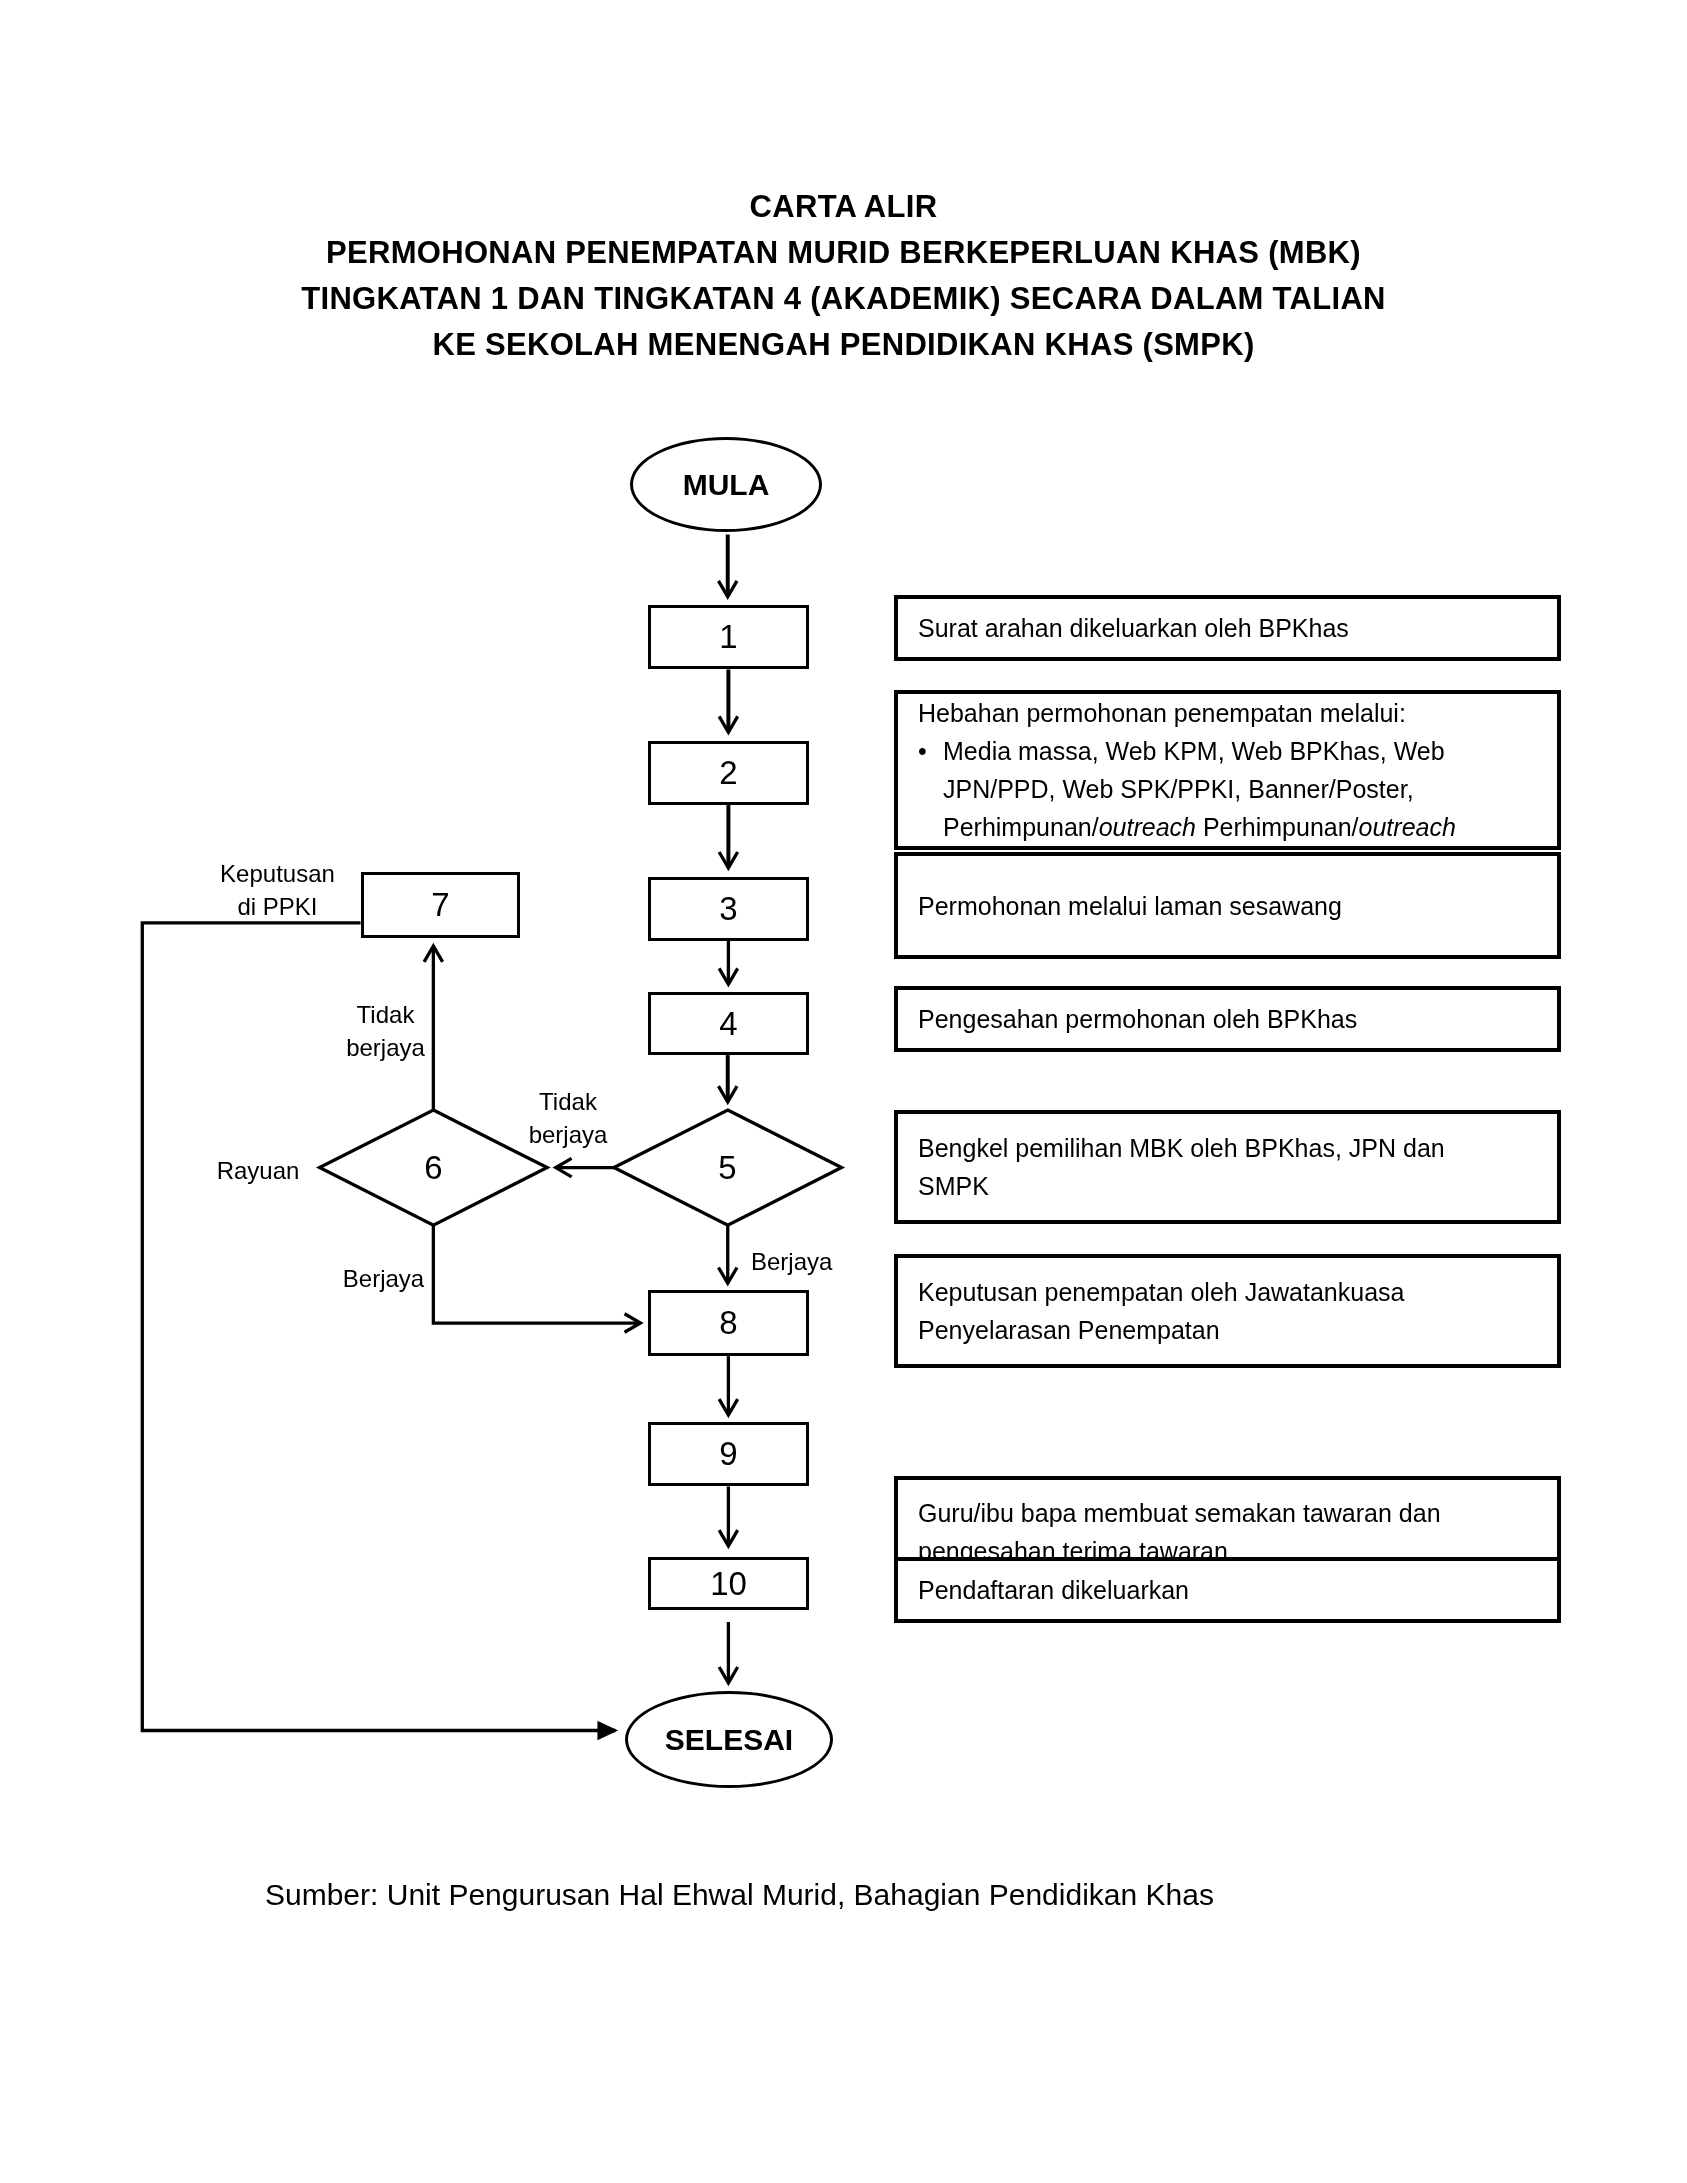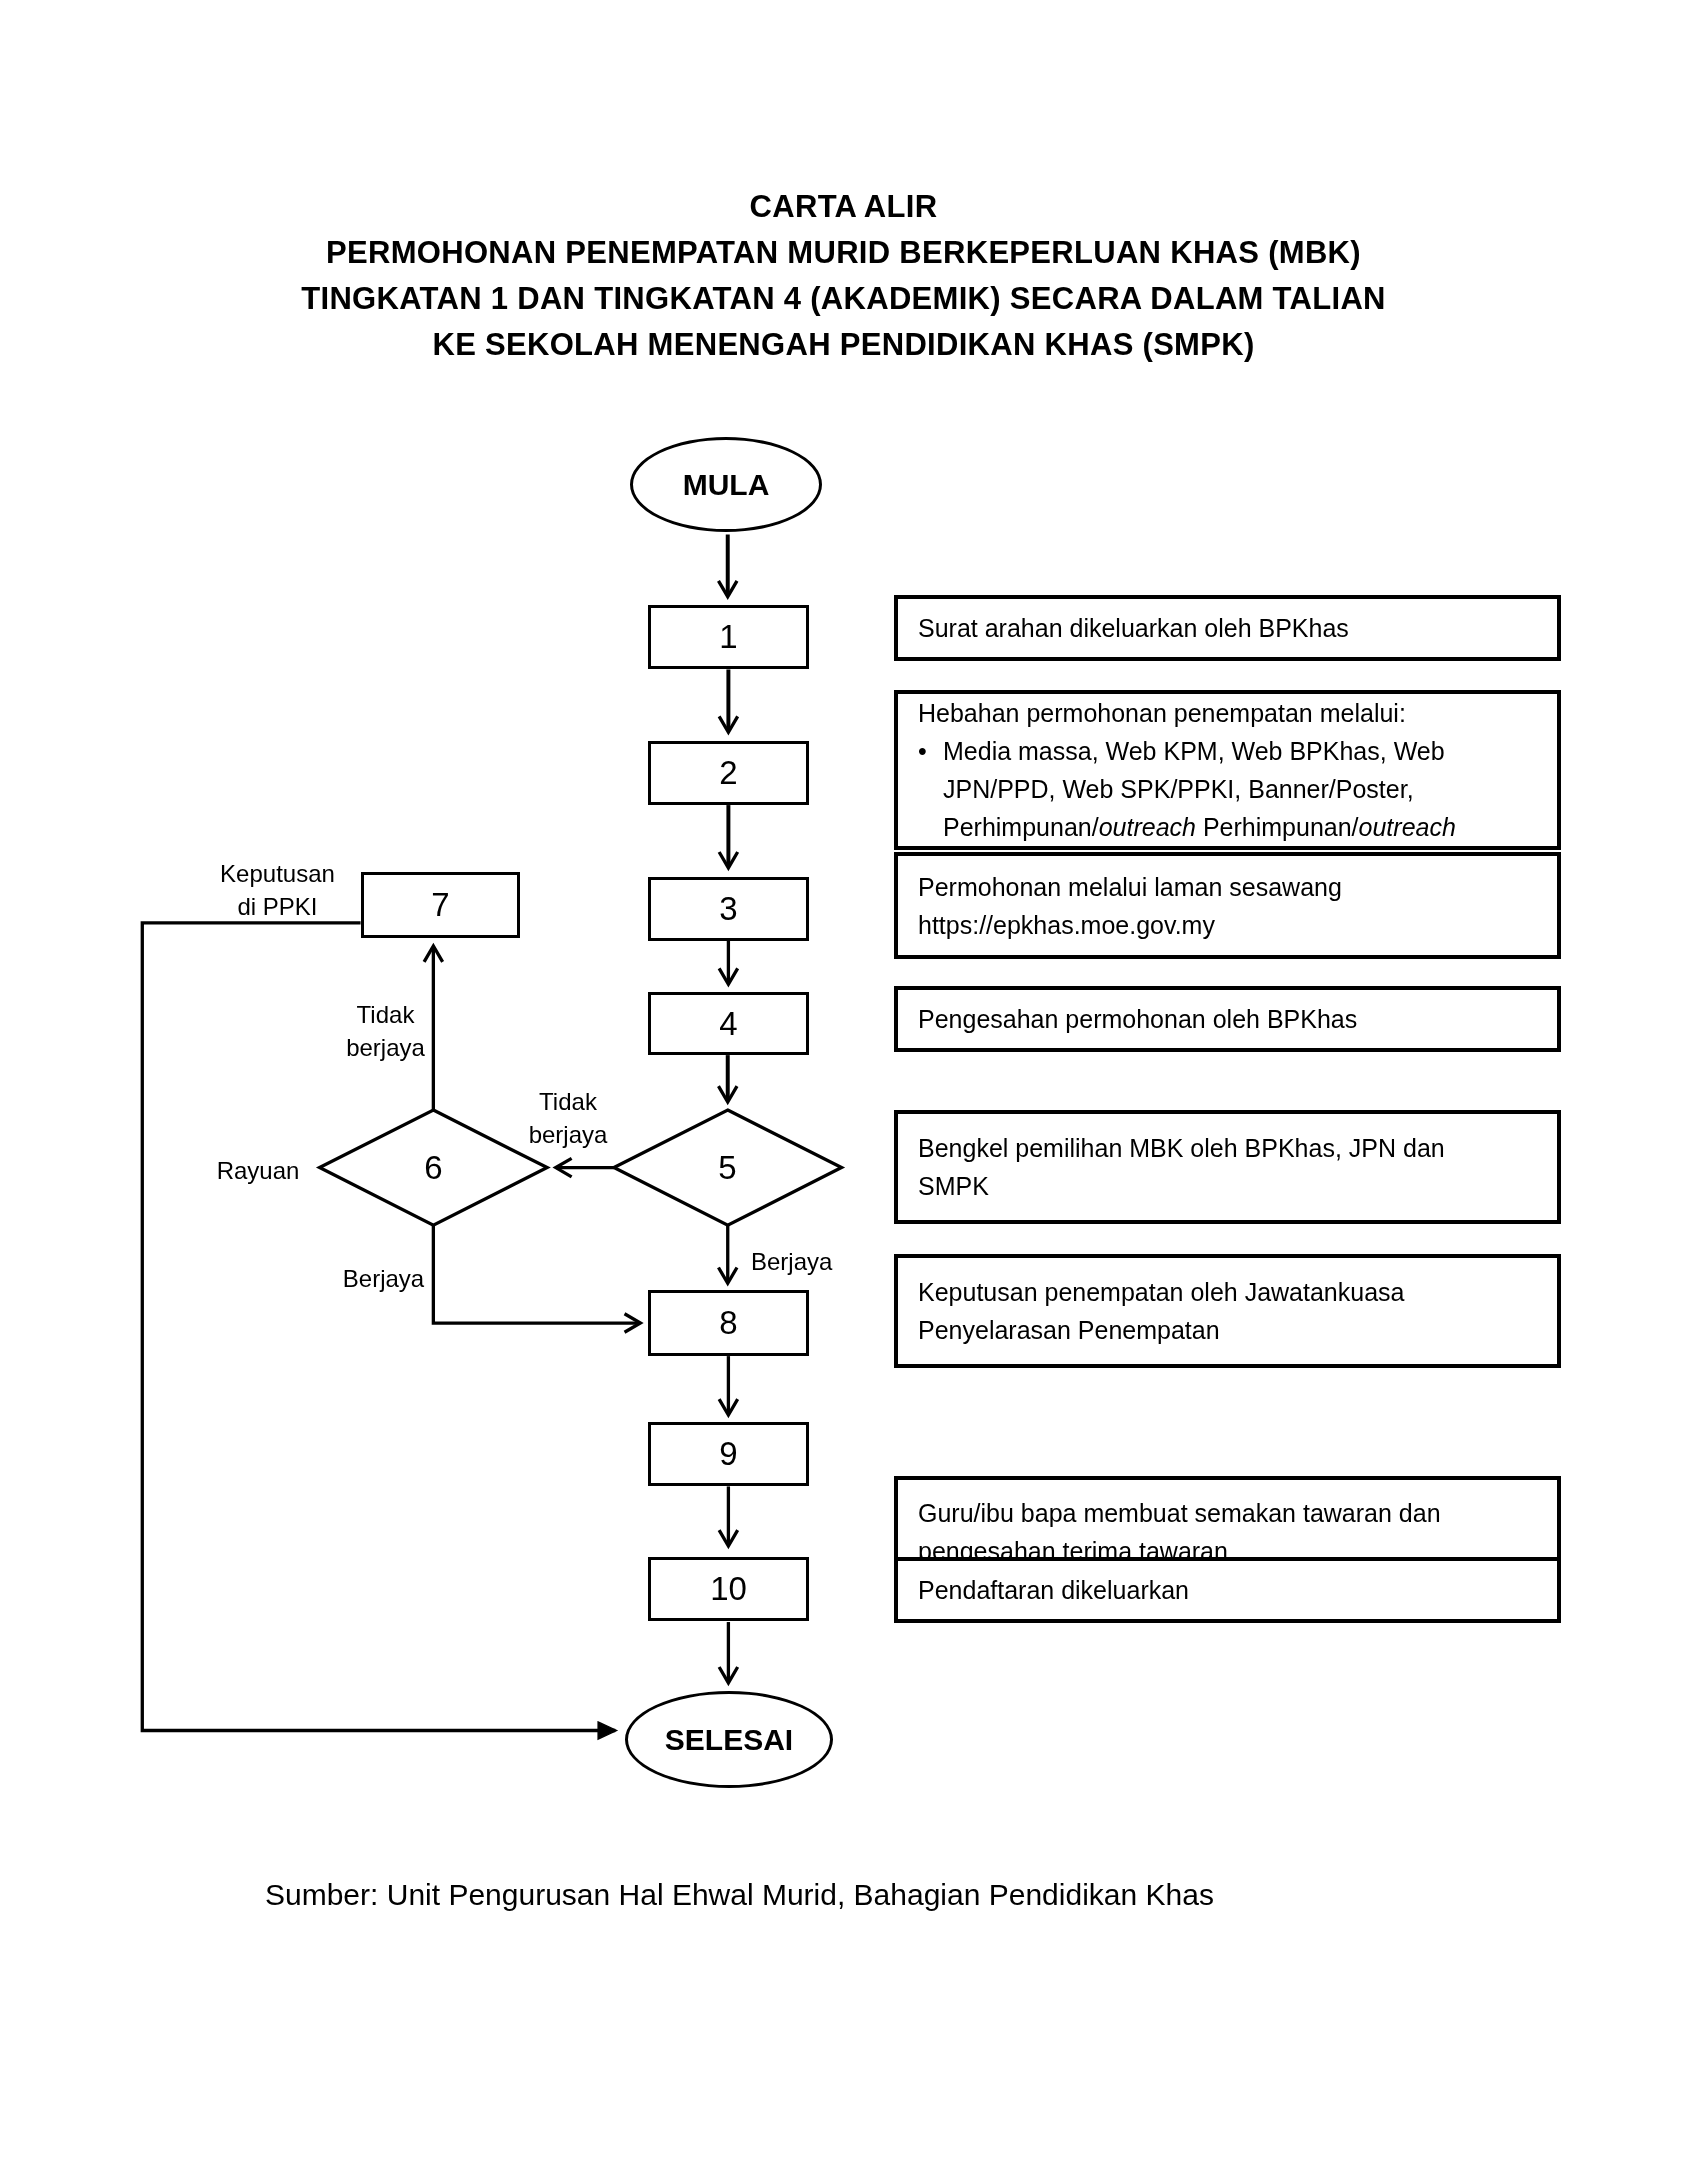--- a/index.html
+++ b/index.html
@@ -107,21 +107,21 @@
   </div>
   <div class="flow-box" style="left:361px;top:872px;width:159px;height:66px;">
     <span>7</span>
   </div>
   <div class="flow-box" style="left:648px;top:1290px;width:161px;height:66px;">
     <span>8</span>
   </div>
   <div class="flow-box" style="left:648px;top:1422px;width:161px;height:64px;">
     <span>9</span>
   </div>
-  <div class="flow-box" style="left:648px;top:1557px;width:161px;height:64px;">
+  <div class="flow-box" style="left:648px;top:1557px;width:161px;height:53px;">
     <span>10</span>
   </div>
 
   <div class="diamond-label" style="left:688px;top:1149px;">5</div>
   <div class="diamond-label" style="left:394px;top:1149px;">6</div>
 
   <div class="ellipse" style="left:625px;top:1691px;width:208px;height:97px;">
     <span>SELESAI</span>
   </div>
 
@@ -152,21 +152,20 @@
       <div>
         <div>Media massa, Web KPM, Web BPKhas, Web</div>
         <div>JPN/PPD, Web SPK/PPKI, Banner/Poster,</div>
         <div><span>Perhimpunan/</span><span class="italic">outreach</span><span> Perhimpunan/</span><span class="italic">outreach</span></div>
       </div>
     </div>
   </div>
 
   <div class="desc-box" style="top:852px;height:107px;">
     <div>Permohonan melalui laman sesawang</div>
-    <div>https://epkhas.moe.gov.my</div>
   </div>
 
   <div class="desc-box" style="top:986px;height:66px;">
     <div>Pengesahan permohonan oleh BPKhas</div>
   </div>
 
   <div class="desc-box" style="top:1110px;height:114px;">
     <div>Bengkel pemilihan MBK oleh BPKhas, JPN dan</div>
     <div>SMPK</div>
   </div>

